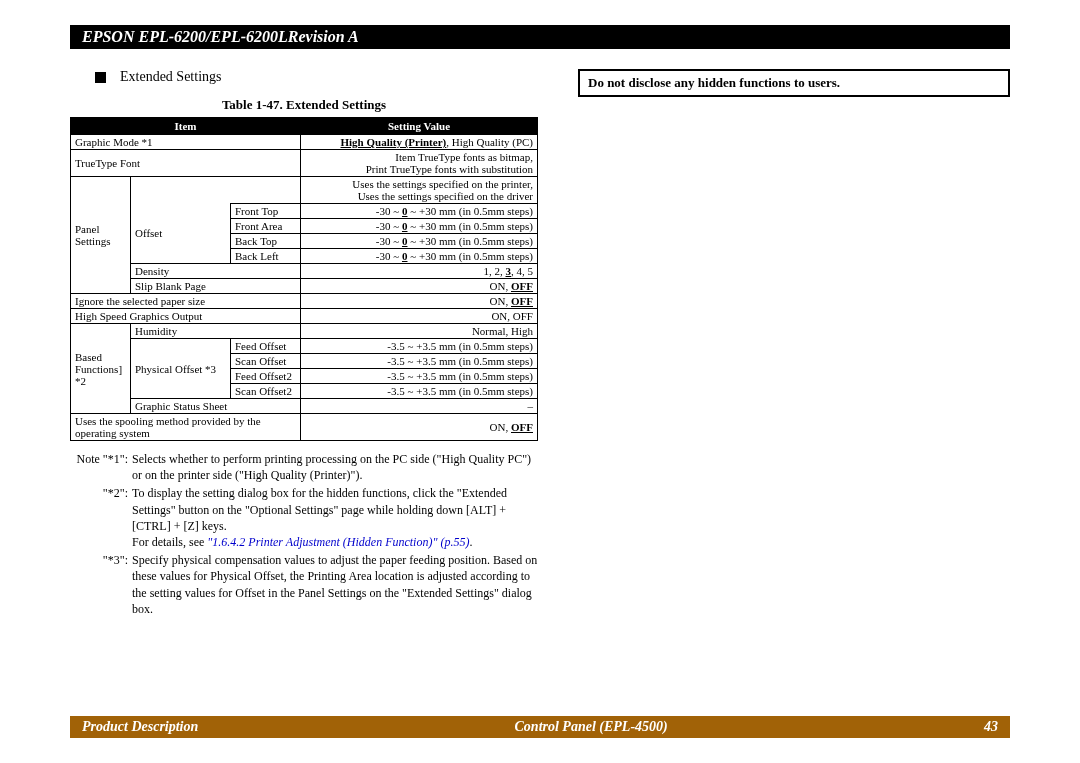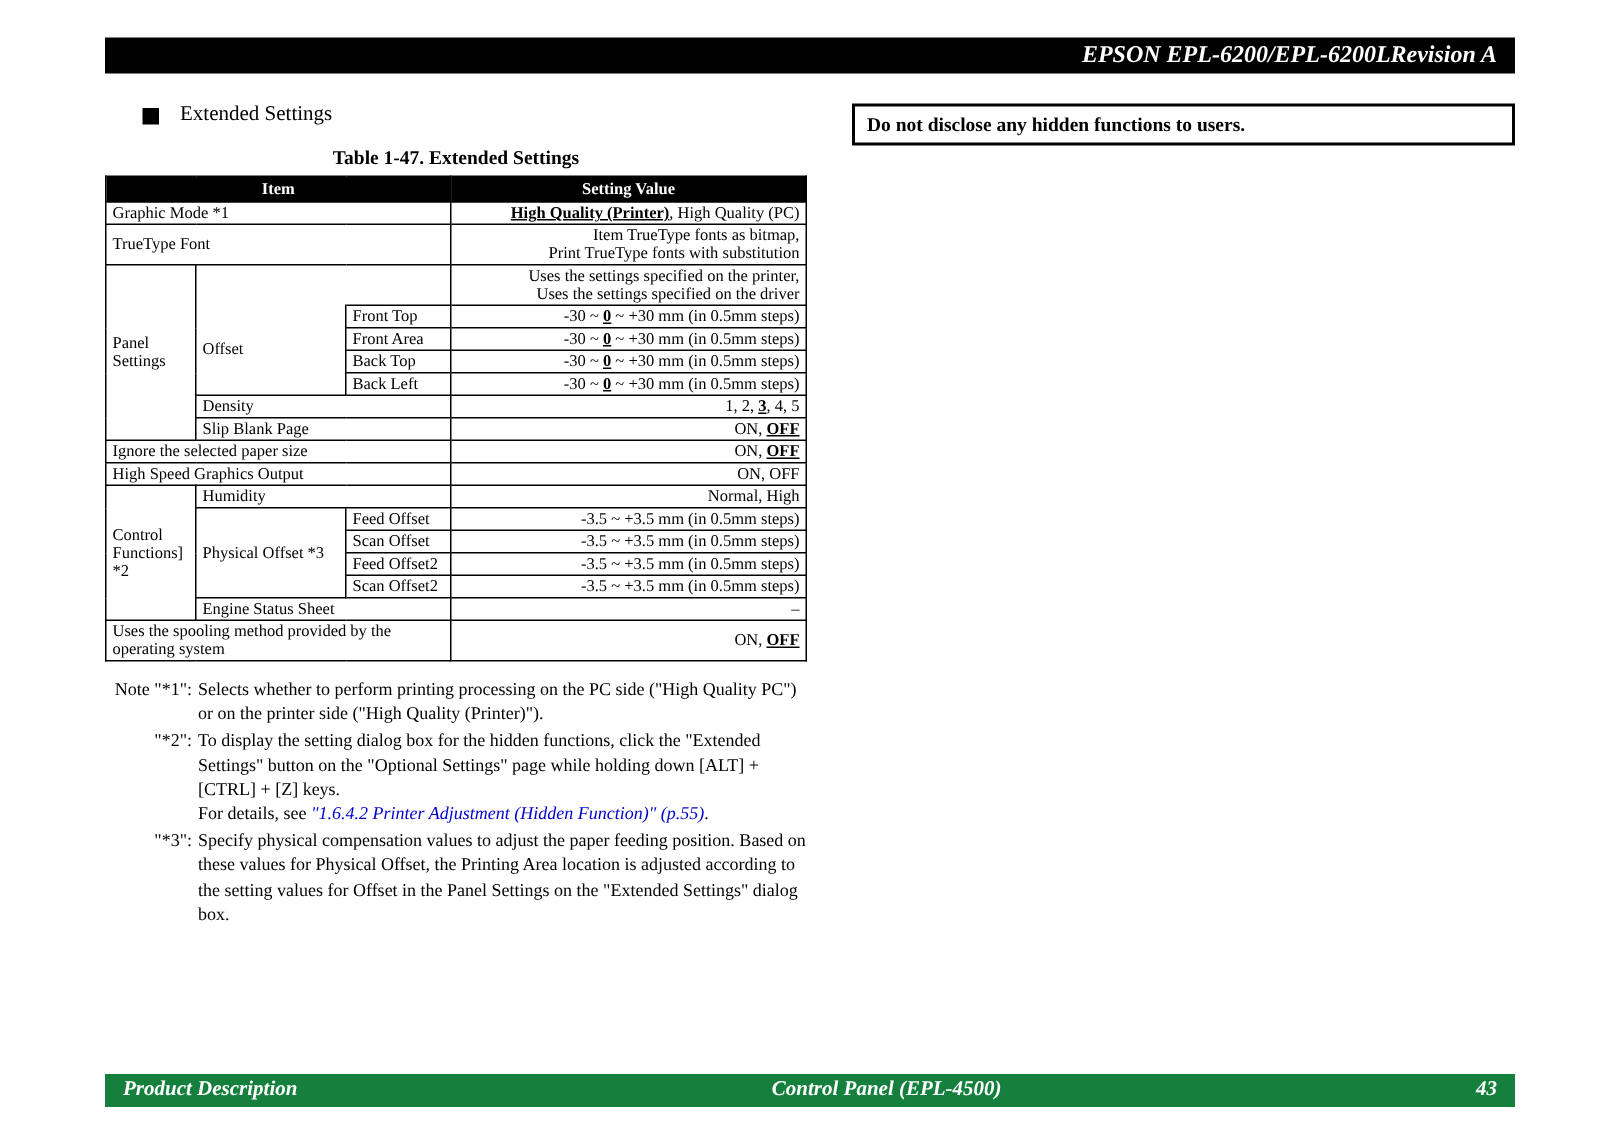--- a/index.html
+++ b/index.html
@@ -10,41 +10,41 @@
     height: 763px;
     position: relative;
     padding: 25px 70px;
   }
   .header {
     background: #000;
     color: #fff;
     font-style: italic;
     font-weight: bold;
     display: flex;
-    justify-content: flex-end;
+    justify-content: flex-start;
     padding: 3px 12px;
     font-size: 16px;
   }
   .footer {
-    background: #15803d;
+    background: #a16207;
     color: #fff;
     font-style: italic;
     font-weight: bold;
     display: flex;
     justify-content: space-between;
     padding: 3px 12px;
     font-size: 14px;
     position: absolute;
     bottom: 25px;
     left: 70px;
     right: 70px;
   }
   .content-area {
     display: flex;
-    gap: 30px;
+    gap: 40px;
     margin-top: 20px;
   }
   .left-col {
     width: 468px;
     font-size: 12px;
   }
   .section-bullet {
     display: flex;
     align-items: center;
     gap: 14px;
@@ -204,21 +204,21 @@
       </tr>
       <tr>
         <td colspan="3">Ignore the selected paper size</td>
         <td class="center"><span>ON, </span><span class="underline bold">OFF</span></td>
       </tr>
       <tr>
         <td colspan="3">High Speed Graphics Output</td>
         <td class="center">ON, OFF</td>
       </tr>
       <tr>
-        <td rowspan="6"><span>Control</span><br><span>Functions] *2</span></td>
+        <td rowspan="6"><span>Based</span><br><span>Functions] *2</span></td>
         <td colspan="2">Humidity</td>
         <td class="center">Normal, High</td>
       </tr>
       <tr>
         <td rowspan="4" style="width:100px;">Physical Offset *3</td>
         <td>Feed Offset</td>
         <td class="center">-3.5 ~ +3.5 mm (in 0.5mm steps)</td>
       </tr>
       <tr>
         <td>Scan Offset</td>
@@ -226,21 +226,21 @@
       </tr>
       <tr>
         <td>Feed Offset2</td>
         <td class="center">-3.5 ~ +3.5 mm (in 0.5mm steps)</td>
       </tr>
       <tr>
         <td>Scan Offset2</td>
         <td class="center">-3.5 ~ +3.5 mm (in 0.5mm steps)</td>
       </tr>
       <tr>
-        <td colspan="2">Engine Status Sheet</td>
+        <td colspan="2">Graphic Status Sheet</td>
         <td class="center">–</td>
       </tr>
       <tr>
         <td colspan="3">Uses the spooling method provided by the operating system</td>
         <td class="center"><span>ON, </span><span class="underline bold">OFF</span></td>
       </tr>
     </tbody>
       </table>
 
     <div class="notes">

